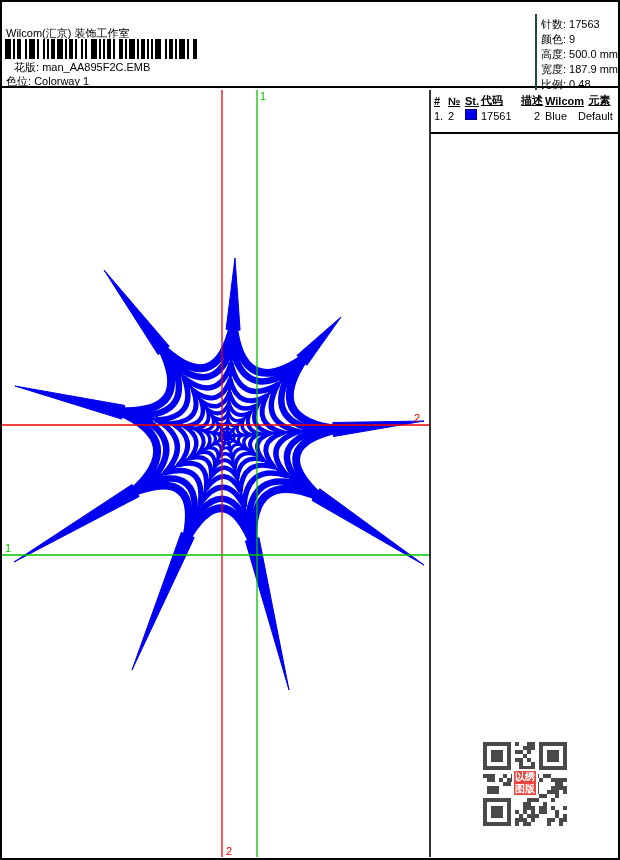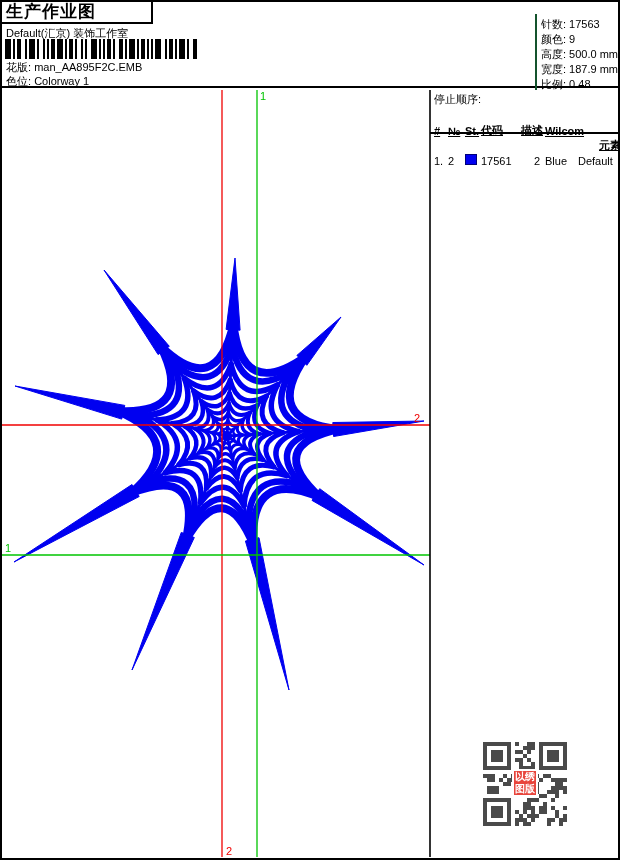--- a/index.html
+++ b/index.html
@@ -14,21 +14,21 @@
   .title-cell {
     position:absolute; left:0; top:0; width:151px; height:22px;
     border-right:2px solid #000; border-bottom:2px solid #000;
     font-size:17px; font-weight:bold; line-height:20px; padding-left:4px;
     letter-spacing:1px; white-space:nowrap;
   }
   .subtitle { position:absolute; left:4px; top:24px; font-size:11px; white-space:nowrap; }
   .barcode { position:absolute; left:3px; top:37px; height:20px; display:flex; align-items:stretch; }
   .barcode .bar { height:20px; }
   .meta-line { position:absolute; left:4px; font-size:11px; white-space:nowrap; }
-  .meta-design { top:58px; }
+  .meta-design { top:58px;margin-left:8px; }
   .meta-colorway { top:72px;text-decoration:underline; }
   .header-right {
     position:absolute; left:533px; top:12px; width:83px; height:86px;
     border-left:2px solid #14532d; padding:3px 0 0 4px;
   }
   .stat-line { font-size:11px; line-height:15px; white-space:nowrap; }
   
   .canvas { position:absolute; left:0; top:88px; width:616px; height:768px; background:#fff; }
   .design-svg { position:absolute; left:0; top:0; width:616px; height:768px; }
   
@@ -37,21 +37,21 @@
     border-bottom:2px solid #000; padding:2px 0 0 4px; font-size:11px;
     background:transparent;
   }
   .stop-title { font-size:11px; white-space:nowrap; }
   .seq-grid {
     display:grid; grid-template-columns:13px 16px 15px 39px 23px 32px 43px 1fr;
     column-gap:1px; align-items:center; margin-top:1px;
   }
   .seq-head span { font-weight:bold; text-decoration:underline; white-space:nowrap; }
   .seq-head .c-st { text-align:right; padding-right:2px; }
-  .seq-head .c-el { text-align:right;margin-top:30px; }
+  .seq-head .c-el { text-align:center; }
   .seq-row { margin-top:1px; }
   .seq-row span { white-space:nowrap; }
   .seq-row .c-code { text-align:right; padding-right:4px; }
   .swatch { width:12px; height:11px; border:1px solid #00007a; display:inline-block; }
   
   .qr-wrap { position:absolute; left:481px; top:652px; width:84px; height:84px; }
   .qr-logo {
     position:absolute; left:29px; top:27px; width:26px; height:28px;
     background:#e8453c; border:2px solid #fff; color:#fff;
     font-size:10px; line-height:12px; font-weight:bold;
@@ -64,22 +64,21 @@
     white-space:nowrap; transform:scaleY(1.05);
   }
   .watermark-swoosh { position:absolute; left:28px; top:-6px; }
 </style>
 </head>
 <body>
 
 <div class="page">
 
   <div class="header">
-    <div class="title-cell">生产作业图</div>
-    <div class="subtitle">Default(汇京) 装饰工作室</div>
+    <div class="subtitle">Wilcom(汇京) 装饰工作室</div>
     <div class="barcode" id="barcode">
         <div class="bar" style="width: 6px; background: rgb(0, 0, 0);"></div>
         <div class="bar" style="width: 2px; background: transparent;"></div>
         <div class="bar" style="width: 2px; background: rgb(0, 0, 0);"></div>
         <div class="bar" style="width: 2px; background: transparent;"></div>
         <div class="bar" style="width: 4px; background: rgb(0, 0, 0);"></div>
         <div class="bar" style="width: 4px; background: transparent;"></div>
         <div class="bar" style="width: 2px; background: rgb(0, 0, 0);"></div>
         <div class="bar" style="width: 2px; background: transparent;"></div>
         <div class="bar" style="width: 6px; background: rgb(0, 0, 0);"></div>
@@ -266,21 +265,20 @@
         <line x1="2" y1="423" x2="430" y2="423" stroke="#f00000" stroke-width="1.3"></line>
         <line x1="2" y1="553" x2="430" y2="553" stroke="#00c400" stroke-width="1.3"></line>
         <line x1="430" y1="88" x2="430" y2="855" stroke="#000" stroke-width="1.6"></line>
         <text x="260" y="98" fill="#00c400" font-size="11" font-family="Liberation Sans, sans-serif">1</text>
         <text x="226" y="853" fill="#f00000" font-size="11" font-family="Liberation Sans, sans-serif">2</text>
         <text x="5" y="550" fill="#00c400" font-size="11" font-family="Liberation Sans, sans-serif">1</text>
         <text x="414" y="420" fill="#f00000" font-size="11" font-family="Liberation Sans, sans-serif">2</text>
       </svg>
 
     <div class="stop-table">
-      <div class="stop-title">停止顺序:</div>
       <div class="seq-grid seq-head" id="seq-head">
           <span>#</span>
           <span>№</span>
           <span class="c-st">St.</span>
           <span>代码</span>
           <span>描述</span>
           <span>Wilcom</span>
           <span class="c-el">元素</span>
         </div>
       <div class="seq-grid seq-row" id="seq-row">

